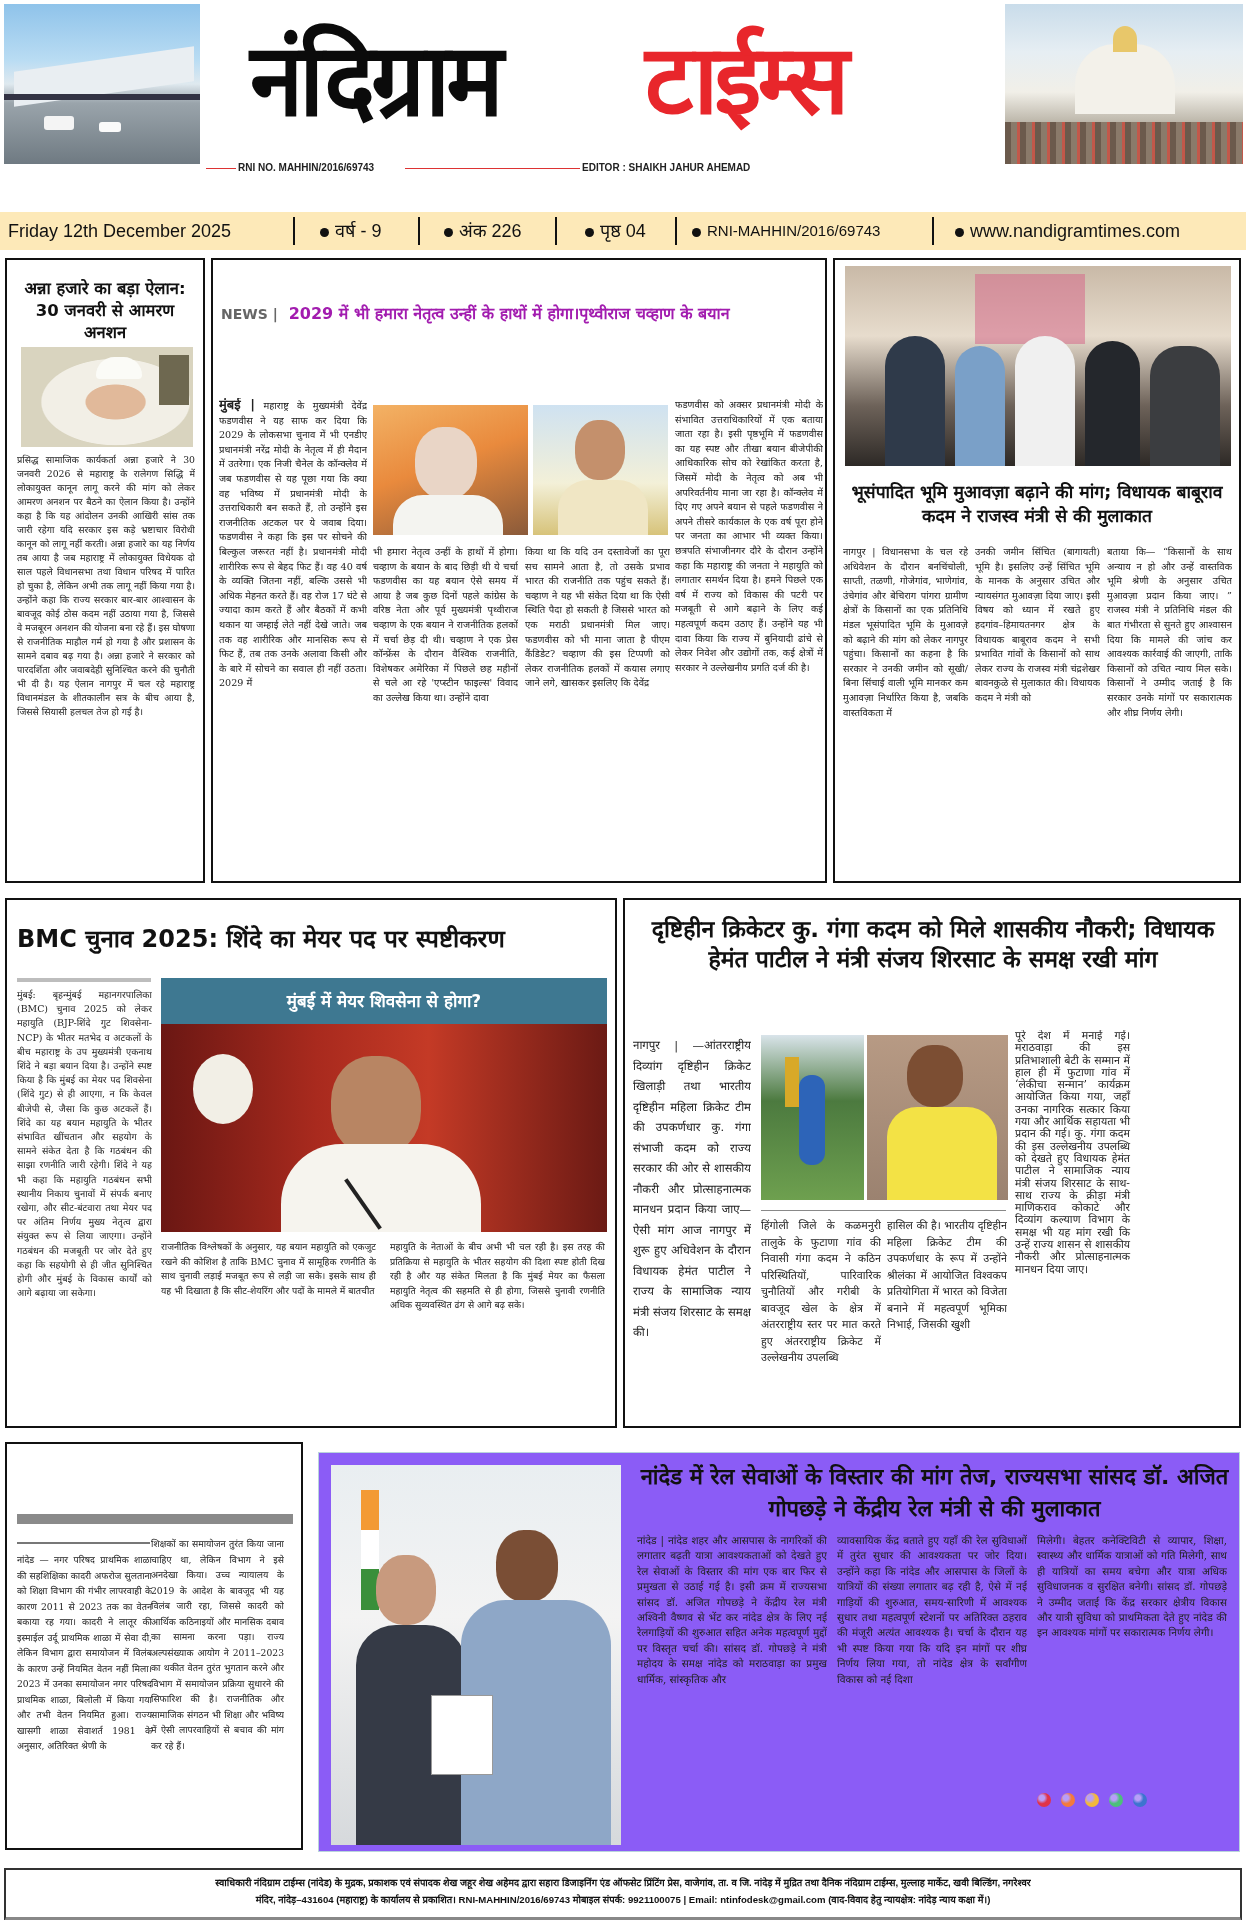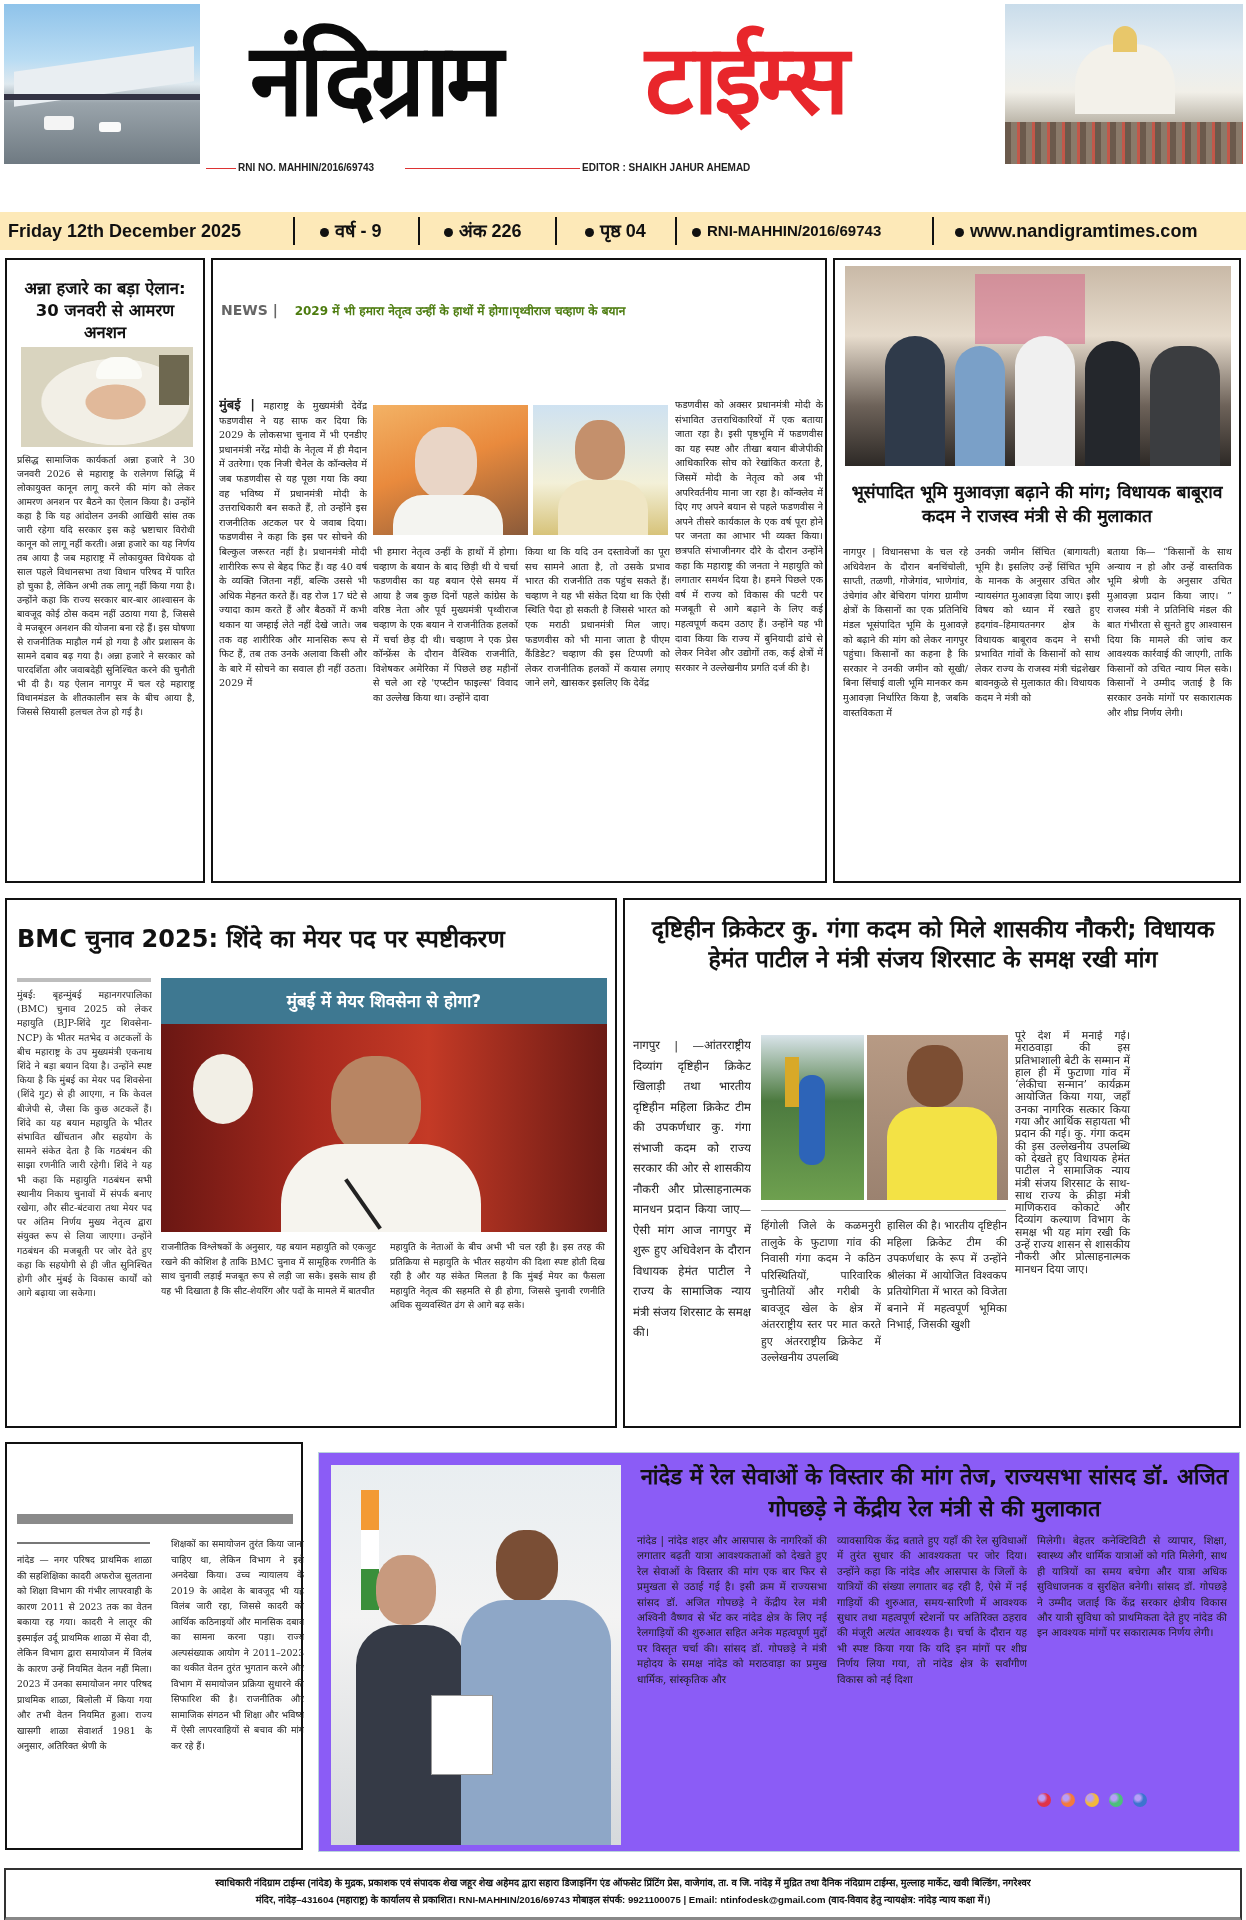--- a/index.html
+++ b/index.html
@@ -10,21 +10,21 @@
 .txt{font-family:"DejaVu Serif",serif;font-size:9.6px;line-height:14.6px;text-align:justify;color:#222}
 .hd{font-family:"DejaVu Sans",sans-serif;font-weight:bold;color:#111;text-align:center}
 .box{position:absolute;border:2px solid #111;background:#fff}
 
 .mast{position:absolute;left:250px;top:10px;width:750px;height:150px}
 .mast .t1{position:absolute;left:0;top:0;font-family:"DejaVu Serif",serif;font-weight:900;font-size:96px;letter-spacing:-4px;color:#0b0b0b;line-height:140px;transform:scaleY(1.05)}
 .mast .t2{position:absolute;left:395px;top:0;font-family:"DejaVu Serif",serif;font-weight:900;font-size:96px;letter-spacing:-4px;color:#e8262b;line-height:140px}
 .rni-line{position:absolute;top:168px;height:1px;background:#d33}
 .smallcaps{font-family:"Liberation Sans",sans-serif;font-weight:bold;font-size:10px;color:#222}
 .datebar{position:absolute;left:0;top:212px;width:1246px;height:38px;background:#fde9b8}
-.datebar .cell{position:absolute;top:0;height:38px;line-height:38px;font-family:"Liberation Sans",sans-serif;font-weight:bold;font-size:18px;color:#111}
+.datebar .cell{position:absolute;top:0;height:38px;line-height:38px;font-family:"Liberation Sans",sans-serif;font-weight:normal;font-size:18px;color:#111}
 .datebar .sep{position:absolute;top:5px;width:2px;height:28px;background:#111}
 .dot{display:inline-block;width:9px;height:9px;border-radius:50%;background:#111;margin-right:6px;vertical-align:middle}
 .rule{position:absolute;height:5px;background:#9a9a9a}
 .thinrule{position:absolute;height:2px;background:#777}
 .cdot{position:absolute;width:14px;height:14px;border-radius:50%}
 </style>
 </head>
 <body>
 
 <div class="ph" style="left:4px;top:4px;width:196px;height:160px;background:linear-gradient(180deg,#8fc3ea 0%,#b9dcf3 35%,#dfe9ef 50%,#9aa4ab 62%,#6f7a82 100%)">
@@ -69,21 +69,21 @@
   <div class="ph" style="left:14px;top:87px;width:172px;height:100px;background:radial-gradient(ellipse at 55% 55%,#e1b99a 0 22%,#f2efe6 23% 55%,#d9d4bf 56%)">
     <div class="abs" style="left:75px;top:10px;width:46px;height:22px;background:#fbfbf7;border-radius:20px 20px 4px 4px"></div>
     <div class="abs" style="left:138px;top:8px;width:30px;height:50px;background:#6e6850"></div>
   </div>
   <div class="txt" style="position:absolute;left:10px;top:193px;width:178px;height:425px;overflow:hidden;font-size:9.3px;line-height:14px">प्रसिद्ध सामाजिक कार्यकर्ता अन्ना हजारे ने 30 जनवरी 2026 से महाराष्ट्र के रालेगण सिद्धि में लोकायुक्त कानून लागू करने की मांग को लेकर आमरण अनशन पर बैठने का ऐलान किया है। उन्होंने कहा है कि यह आंदोलन उनकी आखिरी सांस तक जारी रहेगा यदि सरकार इस कड़े भ्रष्टाचार विरोधी कानून को लागू नहीं करती। अन्ना हजारे का यह निर्णय तब आया है जब महाराष्ट्र में लोकायुक्त विधेयक दो साल पहले विधानसभा तथा विधान परिषद में पारित हो चुका है, लेकिन अभी तक लागू नहीं किया गया है। उन्होंने कहा कि राज्य सरकार बार-बार आश्वासन के बावजूद कोई ठोस कदम नहीं उठाया गया है, जिससे वे मजबूरन अनशन की योजना बना रहे हैं। इस घोषणा से राजनीतिक माहौल गर्म हो गया है और प्रशासन के सामने दबाव बढ़ गया है। अन्ना हजारे ने सरकार को पारदर्शिता और जवाबदेही सुनिश्चित करने की चुनौती भी दी है। यह ऐलान नागपुर में चल रहे महाराष्ट्र विधानमंडल के शीतकालीन सत्र के बीच आया है, जिससे सियासी हलचल तेज हो गई है।</div>
 </div>
 
 <div class="box" style="left:211px;top:258px;width:616px;height:625px">
   <div class="abs" style="left:8px;top:42px;width:600px;font-family:'DejaVu Sans',sans-serif;font-size:14px;font-weight:bold">
     <span style="color:#666">NEWS |</span>
-    <span style="color:#4d7c0f;font-size:12px;margin-left:12px">2029 में भी हमारा नेतृत्व उन्हीं के हाथों में होगा।पृथ्वीराज चव्हाण के बयान</span>
+    <span style="color:#a21caf;font-size:16px;margin-left:6px">2029 में भी हमारा नेतृत्व उन्हीं के हाथों में होगा।पृथ्वीराज चव्हाण के बयान</span>
   </div>
 
   <div class="abs" style="left:6px;top:138px;width:148px;height:480px;overflow:hidden">
     <div class="txt"><b style="font-family:'DejaVu Sans',sans-serif;font-size:13px">मुंबई |</b> <span>महाराष्ट्र के मुख्यमंत्री देवेंद्र फडणवीस ने यह साफ कर दिया कि 2029 के लोकसभा चुनाव में भी एनडीए प्रधानमंत्री नरेंद्र मोदी के नेतृत्व में ही मैदान में उतरेगा। एक निजी चैनेल के कॉन्क्लेव में जब फडणवीस से यह पूछा गया कि क्या वह भविष्य में प्रधानमंत्री मोदी के उत्तराधिकारी बन सकते हैं, तो उन्होंने इस राजनीतिक अटकल पर ये जवाब दिया। फडणवीस ने कहा कि इस पर सोचने की बिल्कुल जरूरत नहीं है। प्रधानमंत्री मोदी शारीरिक रूप से बेहद फिट हैं। वह 40 वर्ष के व्यक्ति जितना नहीं, बल्कि उससे भी अधिक मेहनत करते हैं। वह रोज 17 घंटे से ज्यादा काम करते हैं और बैठकों में कभी थकान या जम्हाई लेते नहीं देखे जाते। जब तक वह शारीरिक और मानसिक रूप से फिट हैं, तब तक उनके अलावा किसी और के बारे में सोचने का सवाल ही नहीं उठता। 2029 में</span></div>
   </div>
   <div class="ph" style="left:160px;top:145px;width:155px;height:130px;background:linear-gradient(160deg,#f3b265 0%,#e98a3d 45%,#8a5a3a 100%)">
     <div class="abs" style="left:42px;top:22px;width:62px;height:72px;border-radius:45%;background:#e9d5c6"></div>
     <div class="abs" style="left:20px;top:90px;width:110px;height:40px;background:#f4f4f0;border-radius:30px 30px 0 0"></div>
   </div>
   <div class="ph" style="left:320px;top:145px;width:135px;height:130px;background:linear-gradient(180deg,#cfe2f1 0%,#f3f0d8 60%,#d7c37a 100%)">
@@ -169,21 +169,21 @@
       <div class="txt" style="font-size:10.8px;line-height:12.3px;width:115px">पूरे देश में मनाई गई। मराठवाड़ा की इस प्रतिभाशाली बेटी के सम्मान में हाल ही में फुटाणा गांव में ‘लेकीचा सन्मान’ कार्यक्रम आयोजित किया गया, जहाँ उनका नागरिक सत्कार किया गया और आर्थिक सहायता भी प्रदान की गई। कु. गंगा कदम की इस उल्लेखनीय उपलब्धि को देखते हुए विधायक हेमंत पाटील ने सामाजिक न्याय मंत्री संजय शिरसाट के साथ-साथ राज्य के क्रीड़ा मंत्री माणिकराव कोकाटे और दिव्यांग कल्याण विभाग के समक्ष भी यह मांग रखी कि उन्हें राज्य शासन से शासकीय नौकरी और प्रोत्साहनात्मक मानधन दिया जाए।</div>
     </div>
 </div>
 
 <div class="box" style="left:5px;top:1442px;width:298px;height:408px">
   <div class="rule" style="left:10px;top:70px;width:276px;height:10px;background:#8a8a8a"></div>
   <div class="thinrule" style="left:10px;top:98px;width:133px;height:2px"></div>
   <div class="abs" style="left:10px;top:108px;width:135px;height:290px;overflow:hidden">
       <div class="txt" style="font-size:9.2px;line-height:15.5px">नांदेड — नगर परिषद प्राथमिक शाळा की सहशिक्षिका कादरी अफरोज सुलताना को शिक्षा विभाग की गंभीर लापरवाही के कारण 2011 से 2023 तक का वेतन बकाया रह गया। कादरी ने लातूर की इस्माईल उर्दू प्राथमिक शाळा में सेवा दी, लेकिन विभाग द्वारा समायोजन में विलंब के कारण उन्हें नियमित वेतन नहीं मिला। 2023 में उनका समायोजन नगर परिषद प्राथमिक शाळा, बिलोली में किया गया और तभी वेतन नियमित हुआ। राज्य खासगी शाळा सेवाशर्त 1981 के अनुसार, अतिरिक्त श्रेणी के</div>
     </div>
-  <div class="abs" style="left:164px;top:92px;width:133px;height:306px;overflow:hidden">
+  <div class="abs" style="left:144px;top:92px;width:133px;height:306px;overflow:hidden">
       <div class="txt" style="font-size:9.2px;line-height:15.5px">शिक्षकों का समायोजन तुरंत किया जाना चाहिए था, लेकिन विभाग ने इसे अनदेखा किया। उच्च न्यायालय के 2019 के आदेश के बावजूद भी यह विलंब जारी रहा, जिससे कादरी को आर्थिक कठिनाइयों और मानसिक दबाव का सामना करना पड़ा। राज्य अल्पसंख्याक आयोग ने 2011–2023 का थकीत वेतन तुरंत भुगतान करने और विभाग में समायोजन प्रक्रिया सुधारने की सिफारिश की है। राजनीतिक और सामाजिक संगठन भी शिक्षा और भविष्य में ऐसी लापरवाहियों से बचाव की मांग कर रहे हैं।</div>
     </div>
 </div>
 
 <div class="abs" style="left:318px;top:1452px;width:922px;height:400px;background:#8b5cf6;border:1px solid #b9d3dd">
   <div class="ph" style="left:12px;top:12px;width:290px;height:380px;background:linear-gradient(180deg,#e9eef1 0%,#f3f3f3 40%,#d6d9dc 100%)">
     <div class="abs" style="left:30px;top:25px;width:18px;height:120px;background:linear-gradient(180deg,#f39a34 33%,#fff 33% 66%,#3a8f3a 66%)"></div>
     <div class="abs" style="left:45px;top:90px;width:60px;height:70px;border-radius:45%;background:#c89a7e"></div>
     <div class="abs" style="left:25px;top:160px;width:110px;height:220px;background:#353a46;border-radius:40px 40px 0 0"></div>
     <div class="abs" style="left:165px;top:65px;width:62px;height:72px;border-radius:45%;background:#7a4e35"></div>

